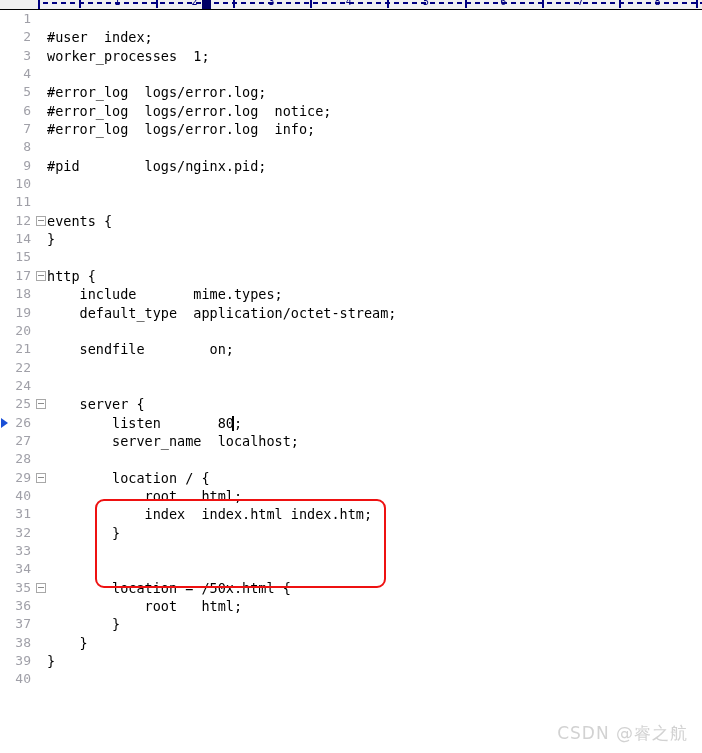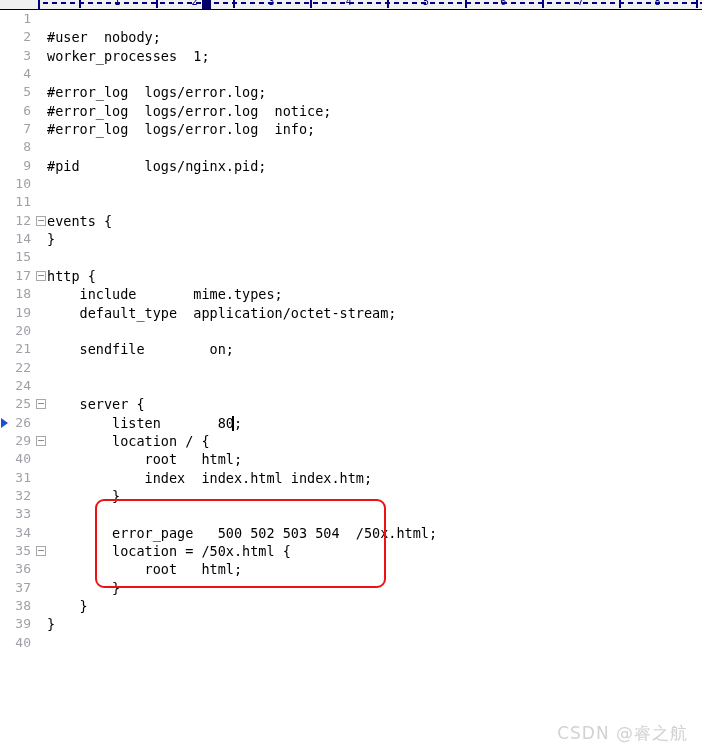--- a/index.html
+++ b/index.html
@@ -259,21 +259,21 @@
       <div class="ruler-num" style="left: 540.4px;">7</div>
       <div class="ruler-tick" style="left: 579px;"></div>
       <div class="ruler-num" style="left: 617.6px;">8</div>
       <div class="ruler-tick" style="left: 656.2px;"></div>
       <div id="ruler-caret-mark" style="left: 162.12px;"></div>
     </div>
 </div>
 
 <div id="editor">
     <div class="code-line"><span class="gutter-num">1</span><span class="code-text"></span></div>
-    <div class="code-line"><span class="gutter-num">2</span><span class="code-text">#user  nobody;</span></div>
+    <div class="code-line"><span class="gutter-num">2</span><span class="code-text">#user  index;</span></div>
     <div class="code-line"><span class="gutter-num">3</span><span class="code-text">worker_processes  1;</span></div>
     <div class="code-line"><span class="gutter-num">4</span><span class="code-text"></span></div>
     <div class="code-line"><span class="gutter-num">5</span><span class="code-text">#error_log  logs/error.log;</span></div>
     <div class="code-line"><span class="gutter-num">6</span><span class="code-text">#error_log  logs/error.log  notice;</span></div>
     <div class="code-line"><span class="gutter-num">7</span><span class="code-text">#error_log  logs/error.log  info;</span></div>
     <div class="code-line"><span class="gutter-num">8</span><span class="code-text"></span></div>
     <div class="code-line"><span class="gutter-num">9</span><span class="code-text">#pid        logs/nginx.pid;</span></div>
     <div class="code-line"><span class="gutter-num">10</span><span class="code-text"></span></div>
     <div class="code-line"><span class="gutter-num">11</span><span class="code-text"></span></div>
     <div class="code-line"><span class="gutter-num">12</span><span class="fold-box"></span><span class="code-text">events {</span></div>
@@ -281,26 +281,28 @@
     <div class="code-line"><span class="gutter-num">15</span><span class="code-text"></span></div>
     <div class="code-line"><span class="gutter-num">17</span><span class="fold-box"></span><span class="code-text">http {</span></div>
     <div class="code-line"><span class="gutter-num">18</span><span class="code-text">    include       mime.types;</span></div>
     <div class="code-line"><span class="gutter-num">19</span><span class="code-text">    default_type  application/octet-stream;</span></div>
     <div class="code-line"><span class="gutter-num">20</span><span class="code-text"></span></div>
     <div class="code-line"><span class="gutter-num">21</span><span class="code-text">    sendfile        on;</span></div>
     <div class="code-line"><span class="gutter-num">22</span><span class="code-text"></span></div>
     <div class="code-line"><span class="gutter-num">24</span><span class="code-text"></span></div>
     <div class="code-line"><span class="gutter-num">25</span><span class="fold-box"></span><span class="code-text">    server {</span></div>
     <div class="code-line"><span class="gutter-num">26</span><span class="exec-arrow"></span><span class="code-text">        listen       80;</span><span class="caret" style="left: 232.15px;"></span></div>
+    <div class="code-line"><span class="gutter-num">27</span><span class="code-text">        server_name  localhost;</span></div>
+    <div class="code-line"><span class="gutter-num">28</span><span class="code-text"></span></div>
     <div class="code-line"><span class="gutter-num">29</span><span class="fold-box"></span><span class="code-text">        location / {</span></div>
     <div class="code-line"><span class="gutter-num">40</span><span class="code-text">            root   html;</span></div>
     <div class="code-line"><span class="gutter-num">31</span><span class="code-text">            index  index.html index.htm;</span></div>
     <div class="code-line"><span class="gutter-num">32</span><span class="code-text">        }</span></div>
     <div class="code-line"><span class="gutter-num">33</span><span class="code-text"></span></div>
-    <div class="code-line"><span class="gutter-num">34</span><span class="code-text">        error_page   500 502 503 504  /50x.html;</span></div>
+    <div class="code-line"><span class="gutter-num">34</span></div>
     <div class="code-line"><span class="gutter-num">35</span><span class="fold-box"></span><span class="code-text">        location = /50x.html {</span></div>
     <div class="code-line"><span class="gutter-num">36</span><span class="code-text">            root   html;</span></div>
     <div class="code-line"><span class="gutter-num">37</span><span class="code-text">        }</span></div>
     <div class="code-line"><span class="gutter-num">38</span><span class="code-text">    }</span></div>
     <div class="code-line"><span class="gutter-num">39</span><span class="code-text">}</span></div>
     <div class="code-line"><span class="gutter-num">40</span><span class="code-text"></span></div>
   </div>
 
 <div id="annotation-box"></div>
 

